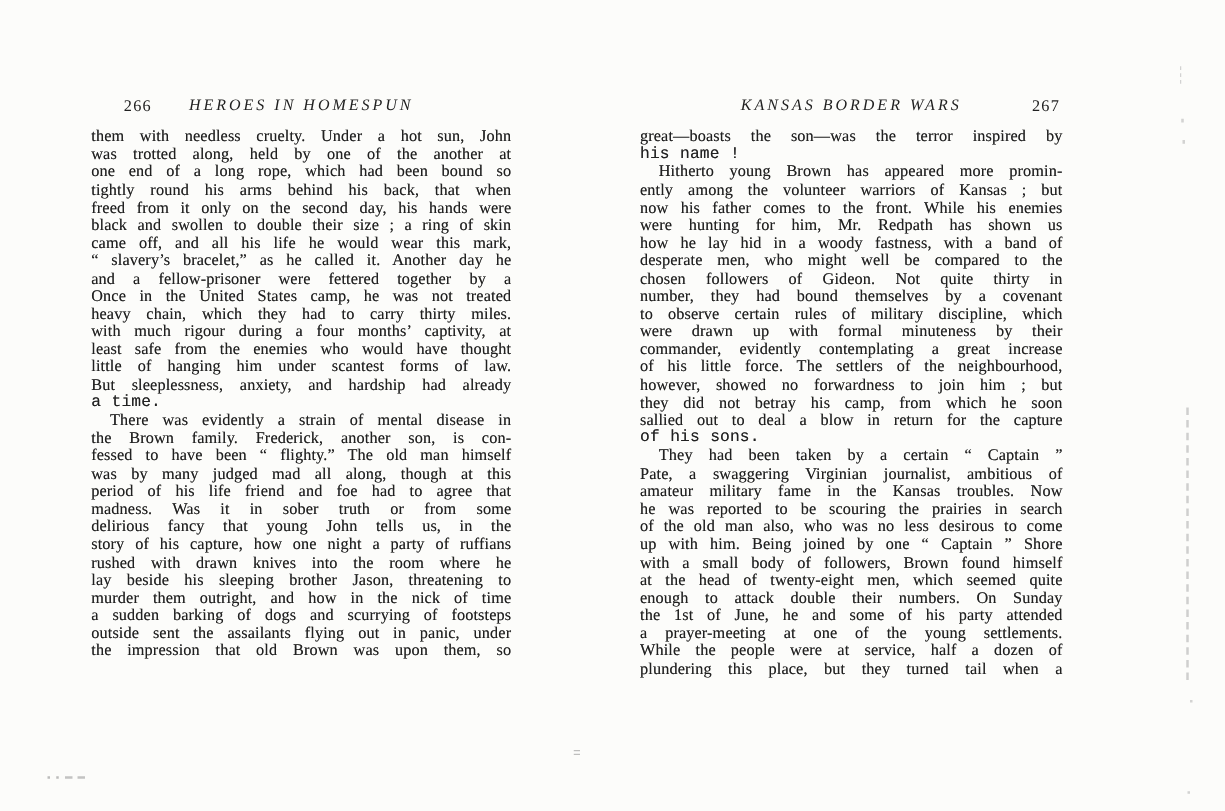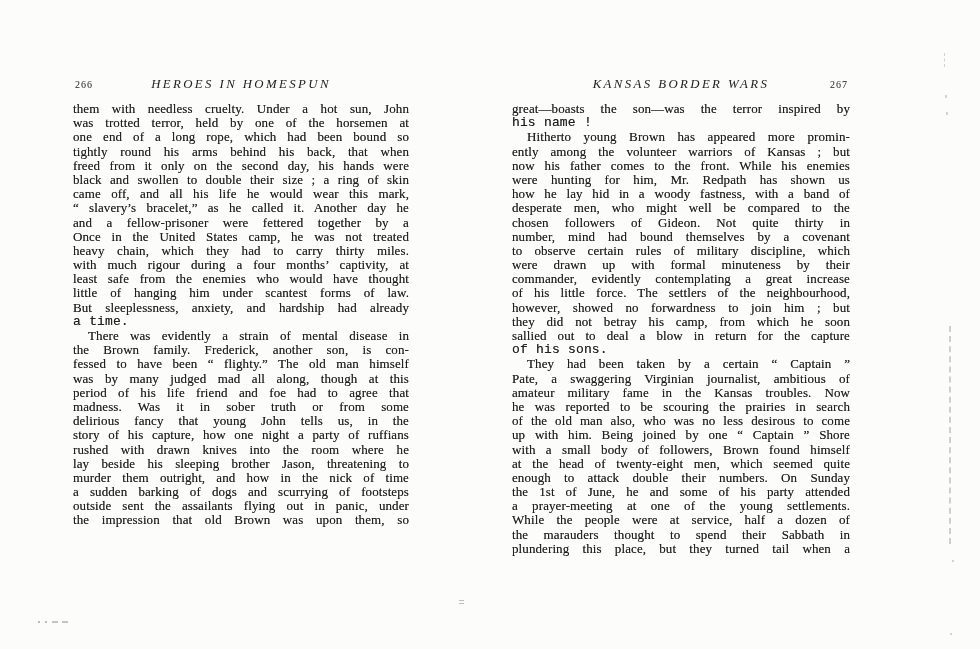--- a/index.html
+++ b/index.html
@@ -22,21 +22,21 @@
     text-align: center;
     font-style: italic;
     font-size: 12.8px;
     letter-spacing: 2.4px;
     line-height: 15px;
     white-space: nowrap;
     margin-top: 24px;
   }
   .page-number {
     position: absolute; top: 0;
-    font-size: 10px; letter-spacing: 1px; line-height: 15px;
+    font-size: 13px; letter-spacing: 1px; line-height: 15px; margin-left: 24px;
   }
   .pn-left  { left: 2px; }
   .pn-right { right: 2px; }
 
   .text-column { width: 100%; }
   .line {
     font-size: 13px;
     line-height: 14.2px;
     height: 14.2px;
     white-space: nowrap;
@@ -74,21 +74,21 @@
 
 <div class="spread">
 
   <section class="page page-left">
     <header class="page-header">
       <span class="page-number pn-left">266</span>
       <div class="running-title">HEROES IN HOMESPUN</div>
     </header>
     <div class="text-column">
         <div class="line">them with needless cruelty.  Under a hot sun, John</div>
-        <div class="line">was trotted terror, held by one of the horsemen at</div>
+        <div class="line">was trotted along, held by one of the another at</div>
         <div class="line">one end of a long rope, which had been bound so</div>
         <div class="line">tightly round his arms behind his back, that when</div>
         <div class="line">freed from it only on the second day, his hands were</div>
         <div class="line">black and swollen to double their size ; a ring of skin</div>
         <div class="line">came off, and all his life he would wear this mark,</div>
         <div class="line">“ slavery’s bracelet,” as he called it.  Another day he</div>
         <div class="line">and a fellow-prisoner were fettered together by a</div>
         <div class="line">Once in the United States camp, he was not treated</div>
         <div class="line">heavy chain, which they had to carry thirty miles.</div>
         <div class="line">with much rigour during a four months’ captivity, at</div>
@@ -121,42 +121,41 @@
     <div class="text-column">
         <div class="line">great—boasts the son—was the terror inspired by</div>
         <div class="line par-end">his name !</div>
         <div class="line indent">Hitherto young Brown has appeared more promin-</div>
         <div class="line">ently among the volunteer warriors of Kansas ; but</div>
         <div class="line">now his father comes to the front.  While his enemies</div>
         <div class="line">were hunting for him, Mr. Redpath has shown us</div>
         <div class="line">how he lay hid in a woody fastness, with a band of</div>
         <div class="line">desperate men, who might well be compared to the</div>
         <div class="line">chosen followers of Gideon.  Not quite thirty in</div>
-        <div class="line">number, mind had bound themselves by a covenant</div>
+        <div class="line">number, they had bound themselves by a covenant</div>
         <div class="line">to observe certain rules of military discipline, which</div>
         <div class="line">were drawn up with formal minuteness by their</div>
         <div class="line">commander, evidently contemplating a great increase</div>
         <div class="line">of his little force.  The settlers of the neighbourhood,</div>
         <div class="line">however, showed no forwardness to join him ; but</div>
         <div class="line">they did not betray his camp, from which he soon</div>
         <div class="line">sallied out to deal a blow in return for the capture</div>
         <div class="line par-end">of his sons.</div>
         <div class="line indent">They had been taken by a certain “ Captain ”</div>
         <div class="line">Pate, a swaggering Virginian journalist, ambitious of</div>
         <div class="line">amateur military fame in the Kansas troubles.  Now</div>
         <div class="line">he was reported to be scouring the prairies in search</div>
         <div class="line">of the old man also, who was no less desirous to come</div>
         <div class="line">up with him.  Being joined by one “ Captain ” Shore</div>
         <div class="line">with a small body of followers, Brown found himself</div>
         <div class="line">at the head of twenty-eight men, which seemed quite</div>
         <div class="line">enough to attack double their numbers.  On Sunday</div>
         <div class="line">the 1st of June, he and some of his party attended</div>
         <div class="line">a prayer-meeting at one of the young settlements.</div>
         <div class="line">While the people were at service, half a dozen of</div>
-        <div class="line">the marauders thought to spend their Sabbath in</div>
         <div class="line">plundering this place, but they turned tail when a</div>
       </div>
   </section>
 
   <div class="artifact edge-dash-line"></div>
   <div class="artifact speck speck-a"></div>
   <div class="artifact speck speck-b"></div>
   <div class="artifact speck speck-c"></div>
   <div class="artifact speck speck-d"></div>
   <div class="artifact speck speck-e"></div>

